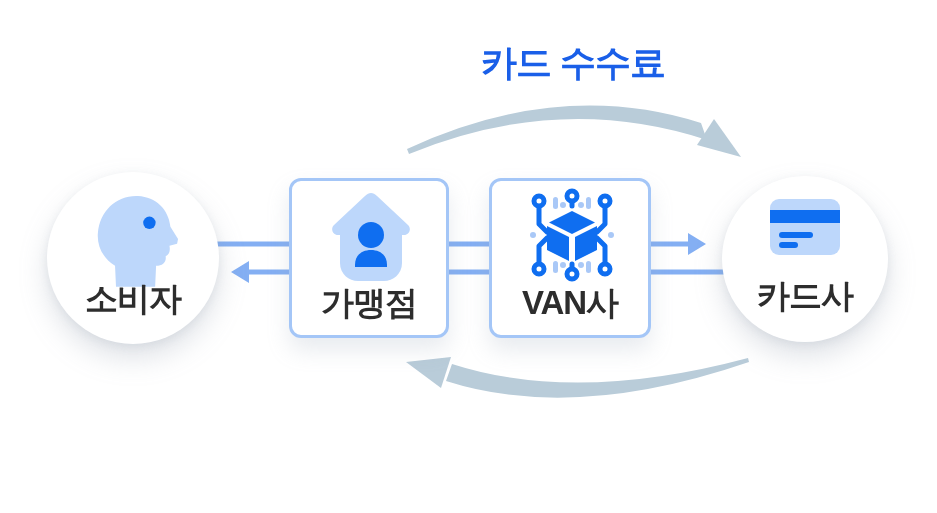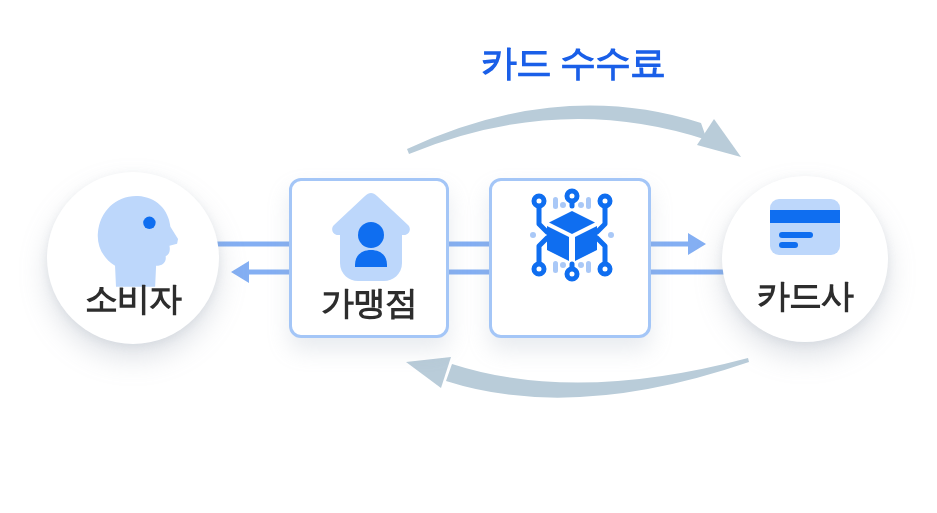--- a/index.html
+++ b/index.html
@@ -133,20 +133,21 @@
       <circle class="ic-soft" cx="37" cy="18" r="3"></circle>
       <circle class="ic-soft" cx="55" cy="18" r="3"></circle>
       <circle class="ic-soft" cx="37" cy="78" r="3"></circle>
       <circle class="ic-soft" cx="55" cy="78" r="3"></circle>
       <circle class="ic-soft" cx="7" cy="48" r="3"></circle>
       <circle class="ic-soft" cx="85" cy="48" r="3"></circle>
       <path class="ic-dark" d="M 46 24 L 69 35.5 L 46 47 L 23 35.5 Z"></path>
       <path class="ic-dark" d="M 21 39 L 43 50 L 43 74 L 21 63 Z"></path>
       <path class="ic-dark" d="M 71 39 L 49 50 L 49 74 L 71 63 Z"></path>
     </svg>
+    <div class="node-label">VAN사</div>
   </div>
 
   <div class="node circle node-card-company">
     <svg class="node-icon icon-card" width="70" height="56" viewBox="0 0 70 56">
       <rect class="ic-light" x="0" y="0" width="70" height="56" rx="9"></rect>
       <rect class="ic-dark" x="0" y="11" width="70" height="13"></rect>
       <rect class="ic-dark" x="9" y="33" width="34" height="6" rx="3"></rect>
       <rect class="ic-dark" x="9" y="43" width="19" height="6" rx="3"></rect>
     </svg>
     <div class="node-label">카드사</div>

